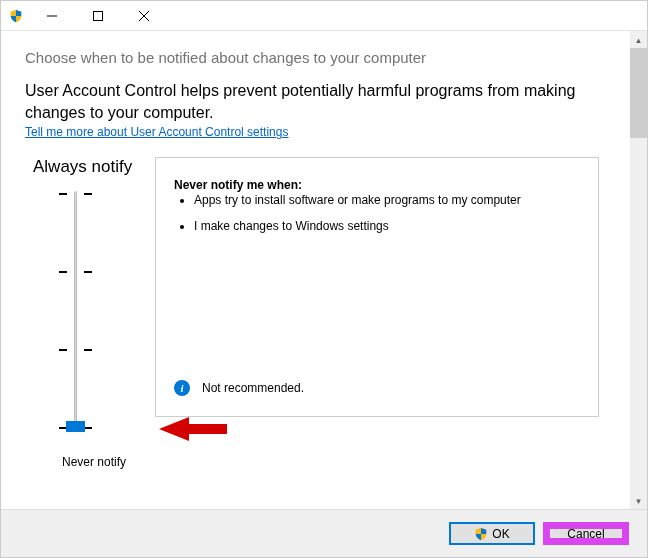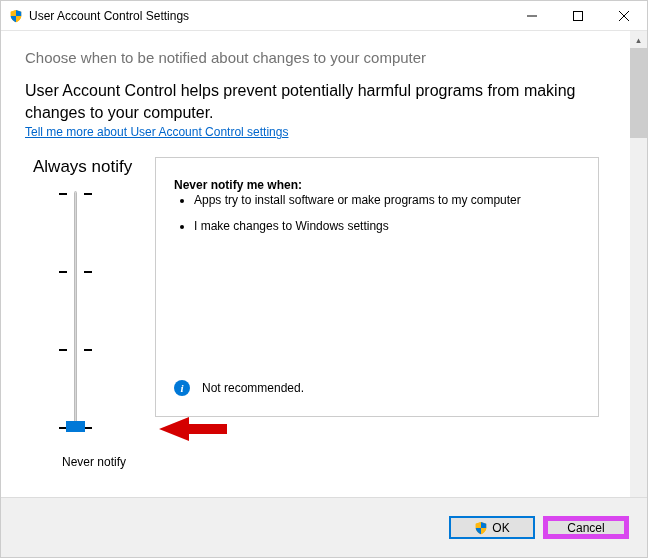--- a/index.html
+++ b/index.html
@@ -27,38 +27,37 @@
 .t0 { top: 4px; } .t1 { top: 82px; } .t2 { top: 160px; } .t3 { top: 238px; }
 .thumb { position: absolute; left: 11px; top: 232px; width: 19px; height: 11px; background: #0078d7; cursor: pointer; }
 .label-bot { font-size: 12px; margin-top: 14px; padding-left: 8px; text-align: center; }
 .info-col { flex: 1; margin-right: 24px; }
 .info-box { border: 1px solid #ccc; padding: 20px 18px 20px 18px; min-height: 260px; position: relative; }
 .info-title { font-weight: 600; font-size: 12px; }
 .info-box ul { list-style: disc; margin-left: 20px; }
 .info-box li { font-size: 12px; margin-bottom: 10px; line-height: 1.35; }
 .status-row { position: absolute; bottom: 20px; left: 18px; display: flex; align-items: center; gap: 12px; }
 .info-icon { width: 16px; height: 16px; border-radius: 50%; background: #0078d7; color: #fff; display: flex; align-items: center; justify-content: center; font-weight: bold; font-size: 11px; font-style: italic; font-family: Georgia, serif; }
-.footer { position: absolute; bottom: 0; left: 0; right: 0; height: 60px; background: #f0f0f0; border-top: 1px solid #dcdcdc; display: flex; align-items: center; justify-content: flex-end; padding-right: 18px; gap: 8px; }
-.btn { min-width: 86px; height: 23px; border: 5px solid #d946ef; background: #e1e1e1; font-size: 12px; cursor: pointer; display: flex; align-items: center; justify-content: center; gap: 4px; padding: 0 10px; }
+.footer { position: absolute; bottom: 0; left: 0; right: 0; height: 48px; background: #f0f0f0; border-top: 1px solid #dcdcdc; display: flex; align-items: center; justify-content: flex-end; padding-right: 18px; gap: 8px; }
+.btn { min-width: 86px; height: 23px; border: 7px solid #d946ef; background: #e1e1e1; font-size: 12px; cursor: pointer; display: flex; align-items: center; justify-content: center; gap: 4px; padding: 0 10px; }
 .btn.primary { border: 1px solid #0078d7; box-shadow: inset 0 0 0 1px #0078d7; }
 .shield { width: 14px; height: 14px; }
 .arrow-overlay { position: absolute; left: 158px; top: 413px; pointer-events: none; }
 </style>
 </head>
 <body>
 
 <div class="titlebar">
   <svg class="shield" viewBox="0 0 16 16" style="margin-right:6px">
     <path d="M8 1 L14 3 V8 C14 11 11 14 8 15 C5 14 2 11 2 8 V3 Z" fill="#fdb813"></path>
     <path d="M8 1 L14 3 V8 H8 Z" fill="#0078d7"></path>
     <path d="M8 8 H2 V8 C2 11 5 14 8 15 Z" fill="#0078d7"></path>
     <path d="M8 1 L2 3 V8 H8 Z" fill="#fdb813"></path>
     <path d="M8 8 H14 V8 C14 11 11 14 8 15 Z" fill="#fdb813"></path>
   </svg>
-  <span class="title">User Account Control Settings</span>
   <div class="win-btns">
     <div class="win-btn">
       <svg width="10" height="10" viewBox="0 0 10 10">
           <path d="M0 5 H10" stroke="#000" stroke-width="1"></path>
         </svg>
     </div>
     <div class="win-btn">
       <svg width="10" height="10" viewBox="0 0 10 10">
           <rect x="0.5" y="0.5" width="9" height="9" fill="none" stroke="#000" stroke-width="1"></rect>
         </svg>

